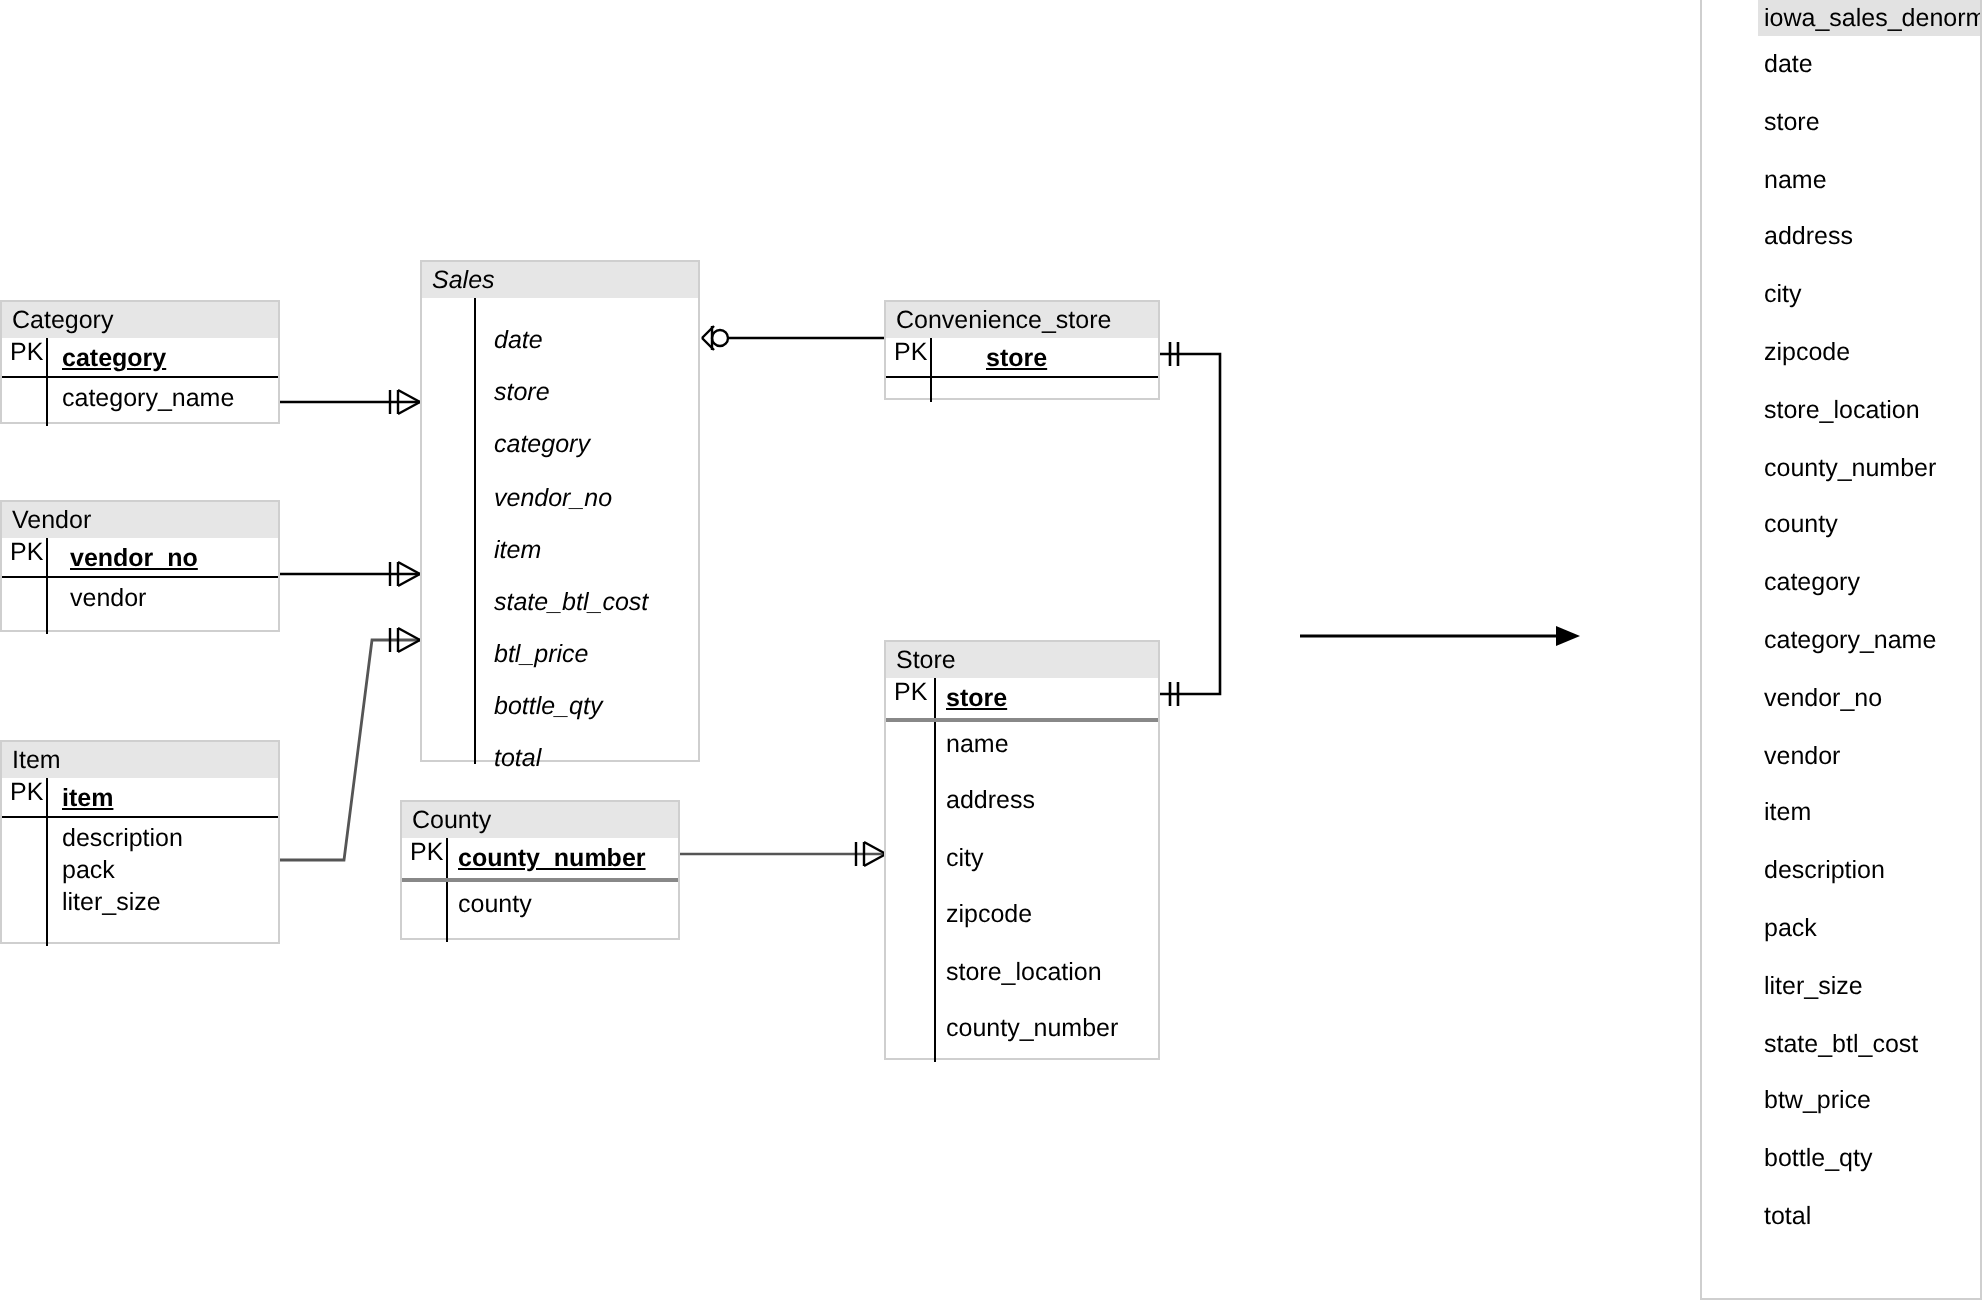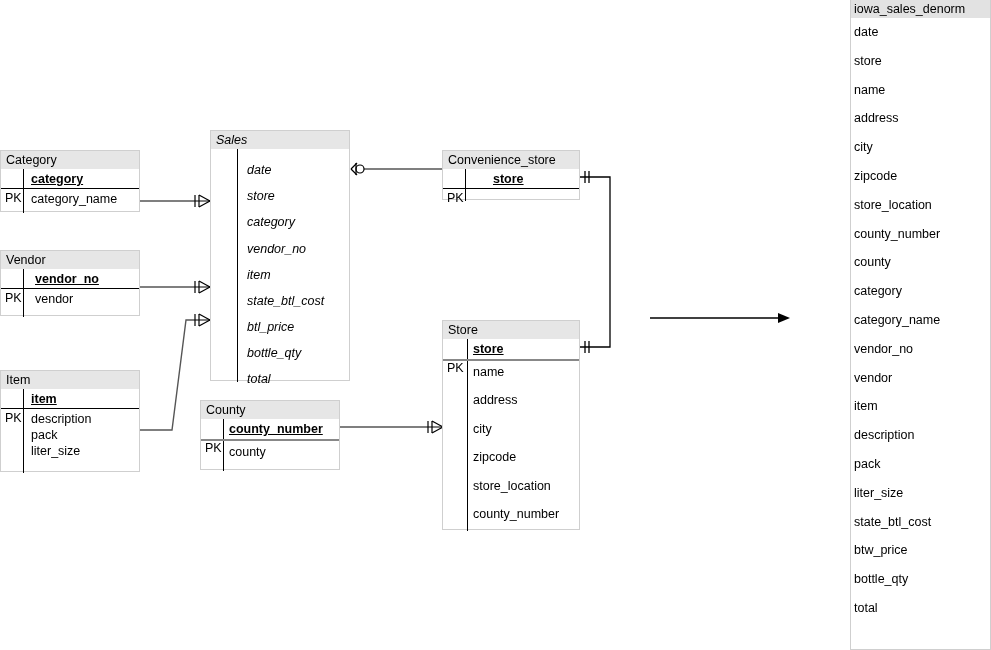--- a/index.html
+++ b/index.html
@@ -70,39 +70,39 @@
     white-space: nowrap;
     font-size: 12.5px;
     line-height: 14px;
   }
   .pk-tag {
     position: absolute;
     left: 4px;
     font-size: 12.5px;
     line-height: 14px;
     white-space: nowrap;
-    margin-top: 22px;
   }
   .keyname {
     font-weight: bold;
     text-decoration: underline;
   }
 
   
   #denorm-panel {
     position: absolute;
     left: 850px;
     top: 0;
     width: 141px;
     height: 650px;
     background: #ffffff;
     border: 1px solid #cfcfcf;
     border-top: none;
     box-sizing: border-box;
     overflow: hidden;
+    padding-left: 28px;
   }
   #denorm-title {
     background: #e2e2e2;
     height: 18px;
     line-height: 18px;
     padding-left: 3px;
     font-size: 12.5px;
     white-space: nowrap;
     box-sizing: border-box;
   }

